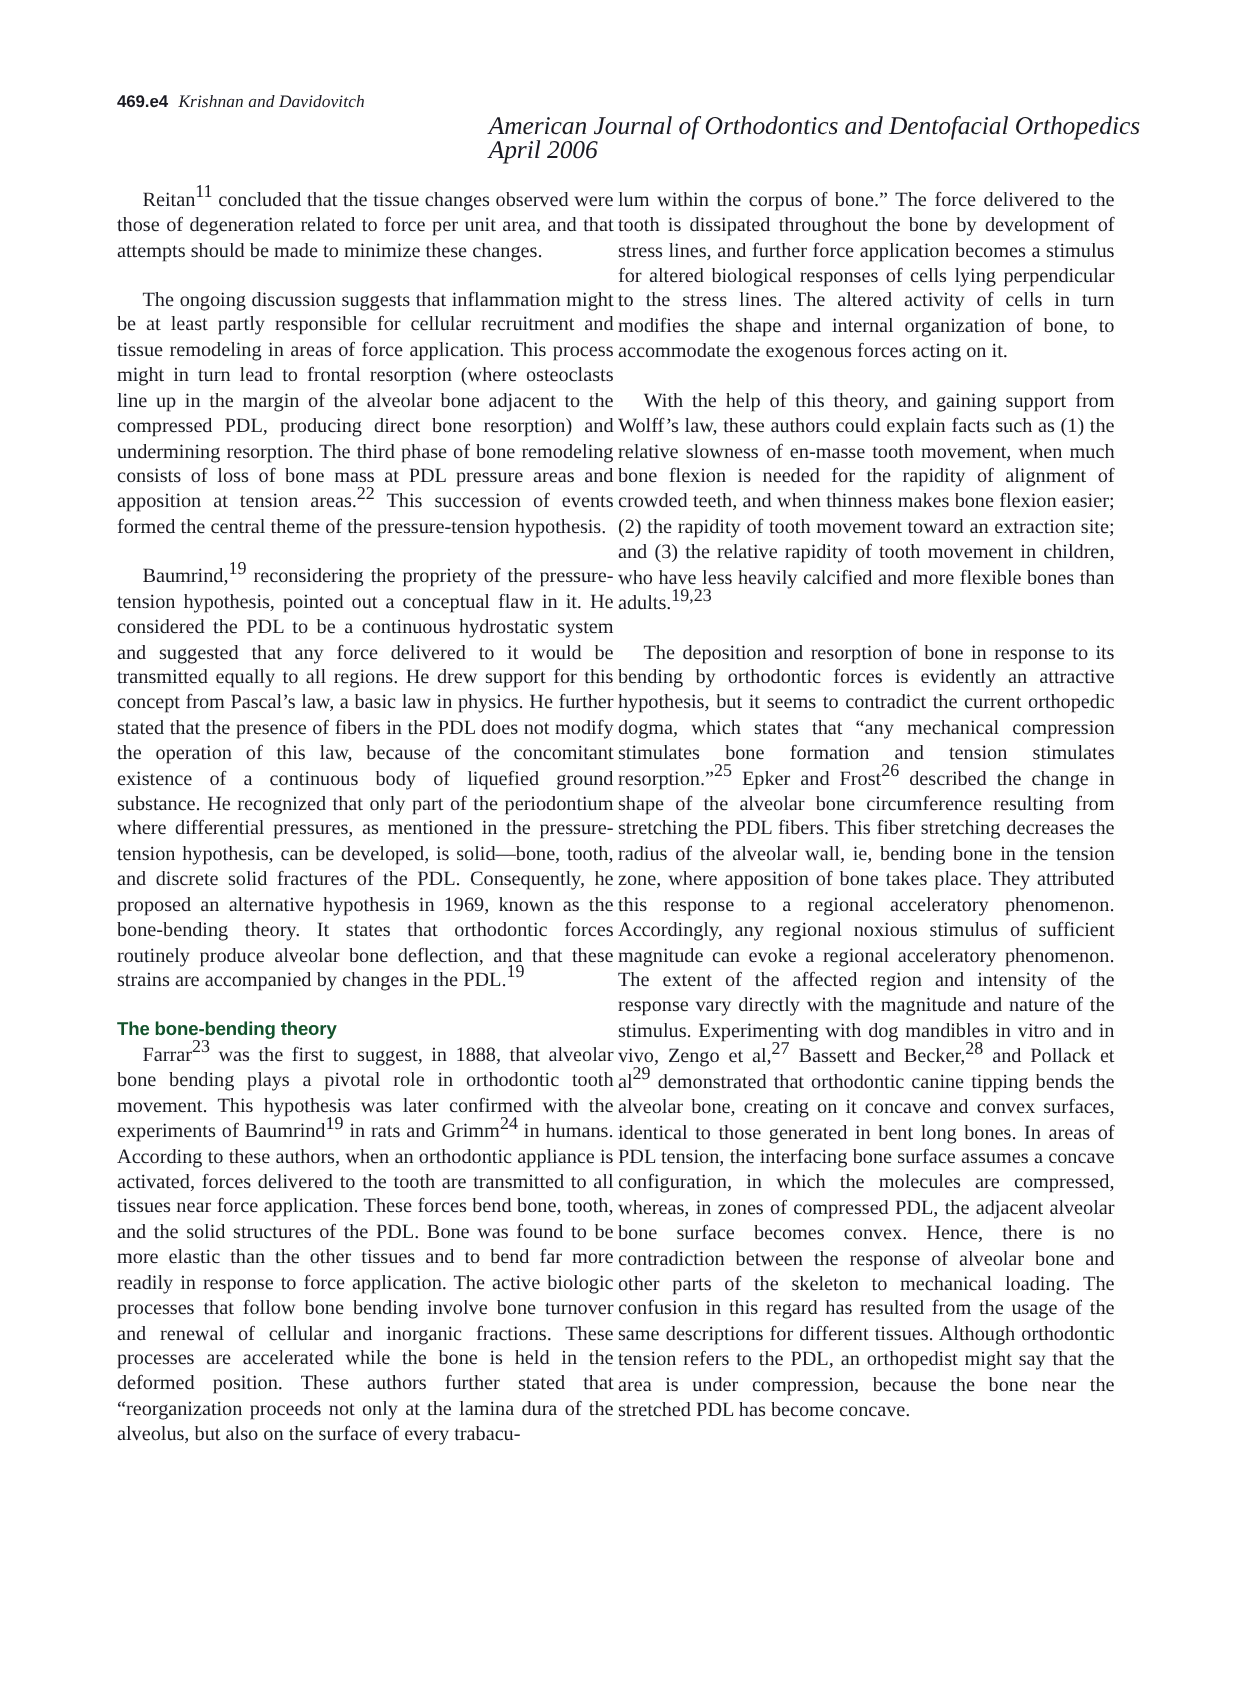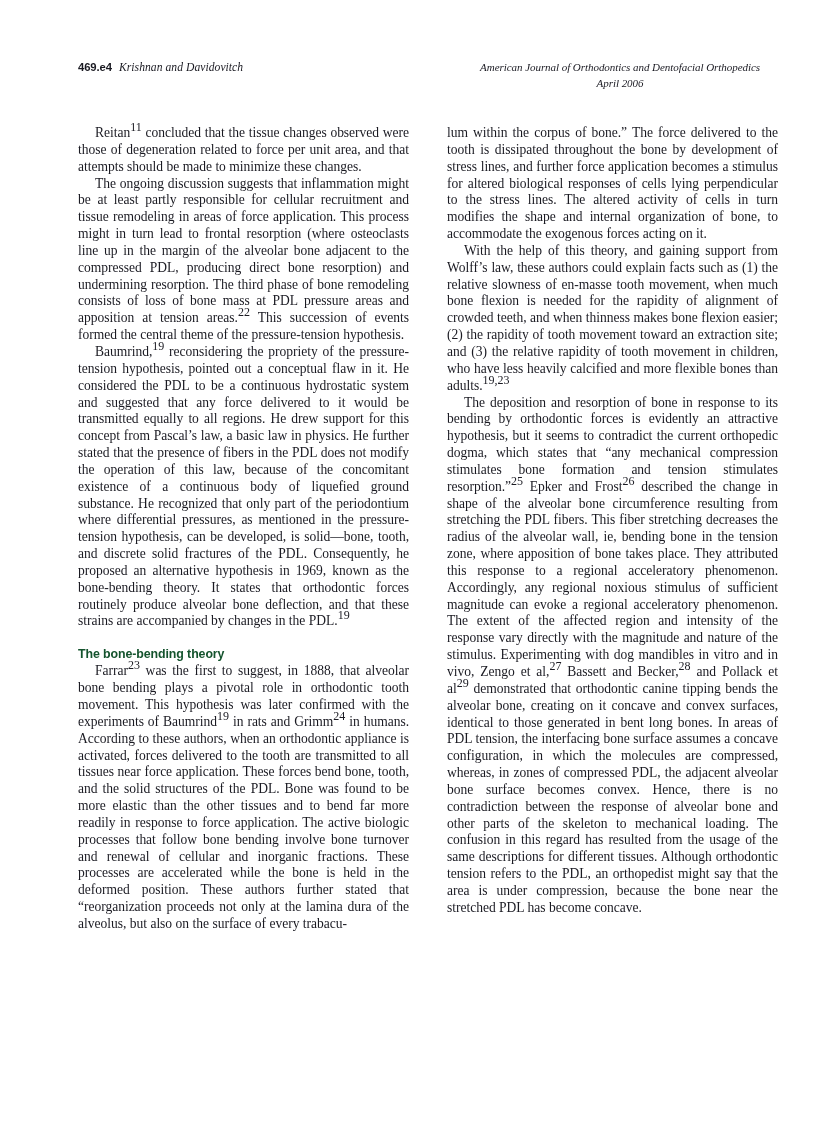--- a/index.html
+++ b/index.html
@@ -49,58 +49,58 @@
   .rh-authors {
     font-family: "Liberation Serif", "DejaVu Serif", serif;
     font-style: italic;
     font-size: 11.6px;
     margin-left: 7px;
     letter-spacing: 0.05px;
   }
   .rh-right {
     position: absolute;
     right: 0;
-    top: 0;
-    text-align: center;
+    top: 16px;
+    text-align: left;
     font-style: italic;
-    font-size: 11px;
+    font-size: 17px;
     line-height: 15.5px;
     letter-spacing: -0.05px;
     white-space: nowrap;
   }
 
   
   .columns {
     position: absolute;
     left: 78px;
     top: 125px;
     width: 682px;
   }
   .col {
     position: absolute;
     top: 0;
     width: 331px;
   }
   .col-left  { left: 0; }
-  .col-right { left: 369px; }
+  .col-right { left: 334px; }
 
   p.para {
     margin: 0;
     font-size: 13.55px;
     line-height: 16.85px;
     text-align: justify;
     text-indent: 17px;
     letter-spacing: -0.03px;
     word-spacing: 0.1px;
     hyphens: none;
   }
   p.para.cont {
     text-indent: 0;
   }
-  p.para + p.para { margin-top: 0; }
+  p.para + p.para { margin-top: 16px; }
 
   sup {
     font-size: 12px;
     vertical-align: super;
     line-height: 0;
     letter-spacing: 0;
   }
 
   h2.section-head {
     font-family: "Liberation Sans", "DejaVu Sans", sans-serif;

